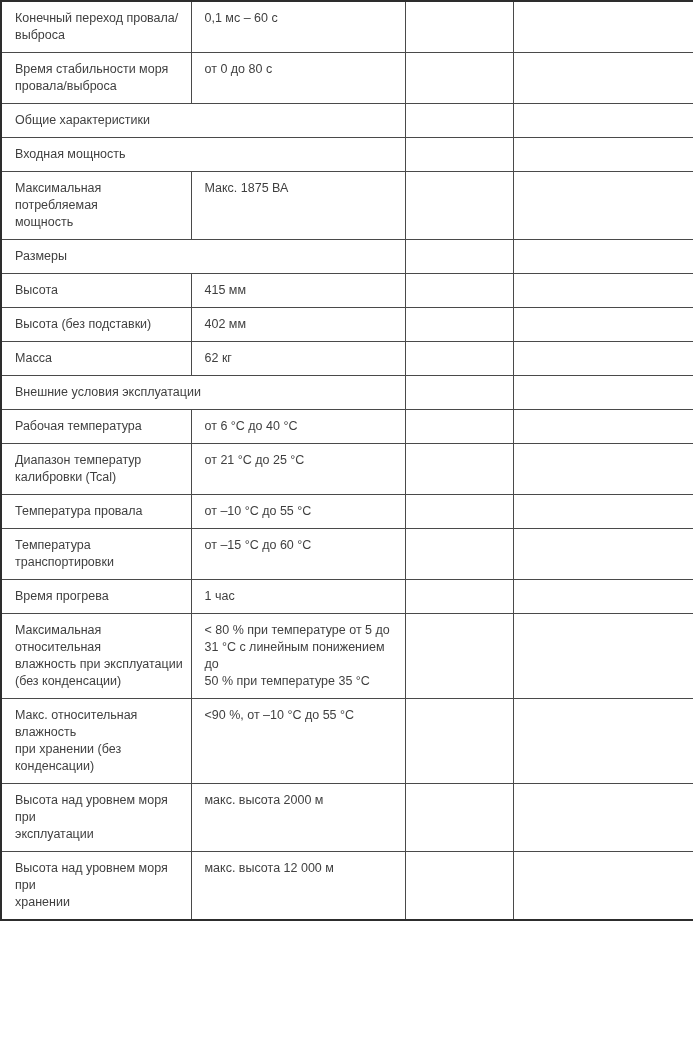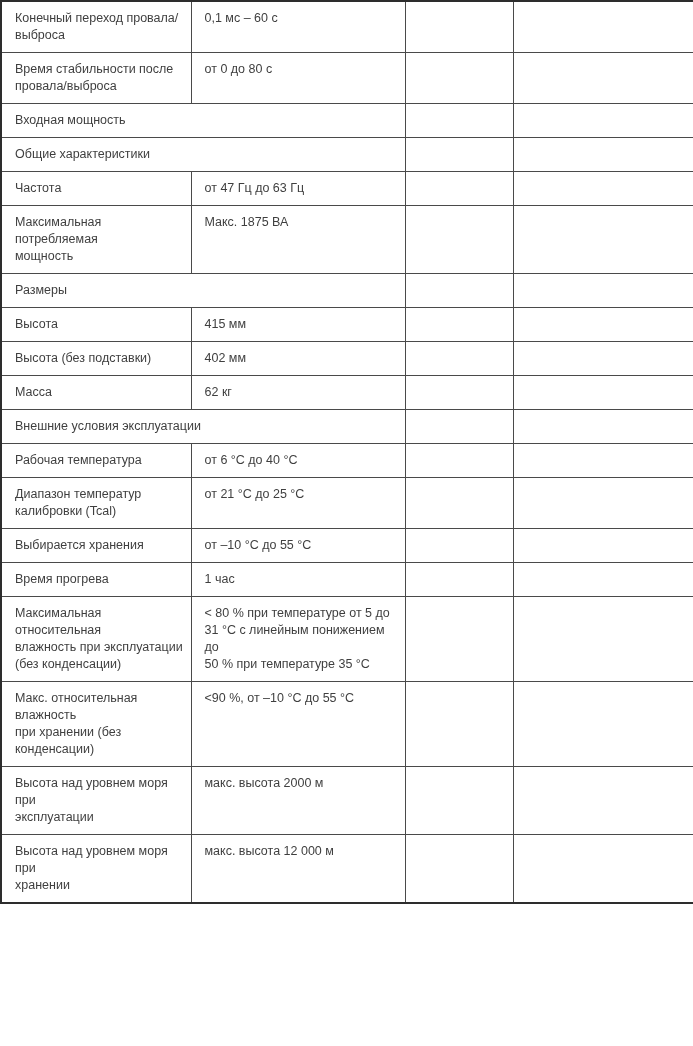--- a/index.html
+++ b/index.html
@@ -49,39 +49,33 @@
   </colgroup>
   <tbody id="spec-tbody">
       <tr>
         <td>Конечный переход провала/
 выброса</td>
         <td>0,1 мс – 60 с</td>
         <td class="empty"></td>
         <td class="empty"></td>
       </tr>
       <tr>
-        <td>Время стабильности после
+        <td>Время стабильности моря
 провала/выброса</td>
         <td>от 0 до 80 с</td>
-        <td class="empty"></td>
-        <td class="empty"></td>
-      </tr>
-      <tr>
-        <td colspan="2">Входная мощность</td>
         <td class="empty"></td>
         <td class="empty"></td>
       </tr>
       <tr>
         <td colspan="2">Общие характеристики</td>
         <td class="empty"></td>
         <td class="empty"></td>
       </tr>
       <tr>
-        <td>Частота</td>
-        <td>от 47 Гц до 63 Гц</td>
+        <td colspan="2">Входная мощность</td>
         <td class="empty"></td>
         <td class="empty"></td>
       </tr>
       <tr>
         <td>Максимальная потребляемая
 мощность</td>
         <td>Макс. 1875 ВА</td>
         <td class="empty"></td>
         <td class="empty"></td>
       </tr>
@@ -120,22 +114,28 @@
         <td class="empty"></td>
       </tr>
       <tr>
         <td>Диапазон температур
 калибровки (Tcal)</td>
         <td>от 21 °C до 25 °C</td>
         <td class="empty"></td>
         <td class="empty"></td>
       </tr>
       <tr>
-        <td>Выбирается хранения</td>
+        <td>Температура провала</td>
         <td>от –10 °C до 55 °C</td>
+        <td class="empty"></td>
+        <td class="empty"></td>
+      </tr>
+      <tr>
+        <td>Температура транспортировки</td>
+        <td>от –15 °C до 60 °C</td>
         <td class="empty"></td>
         <td class="empty"></td>
       </tr>
       <tr>
         <td>Время прогрева</td>
         <td>1 час</td>
         <td class="empty"></td>
         <td class="empty"></td>
       </tr>
       <tr>

